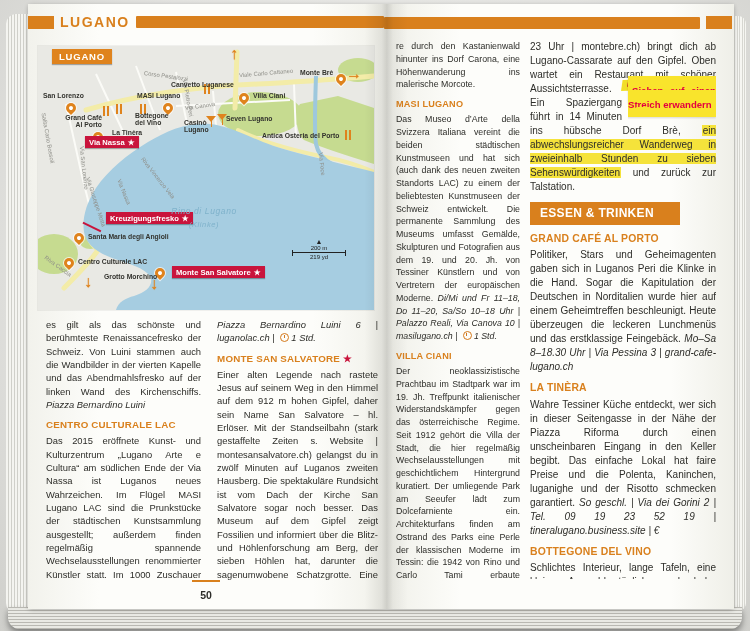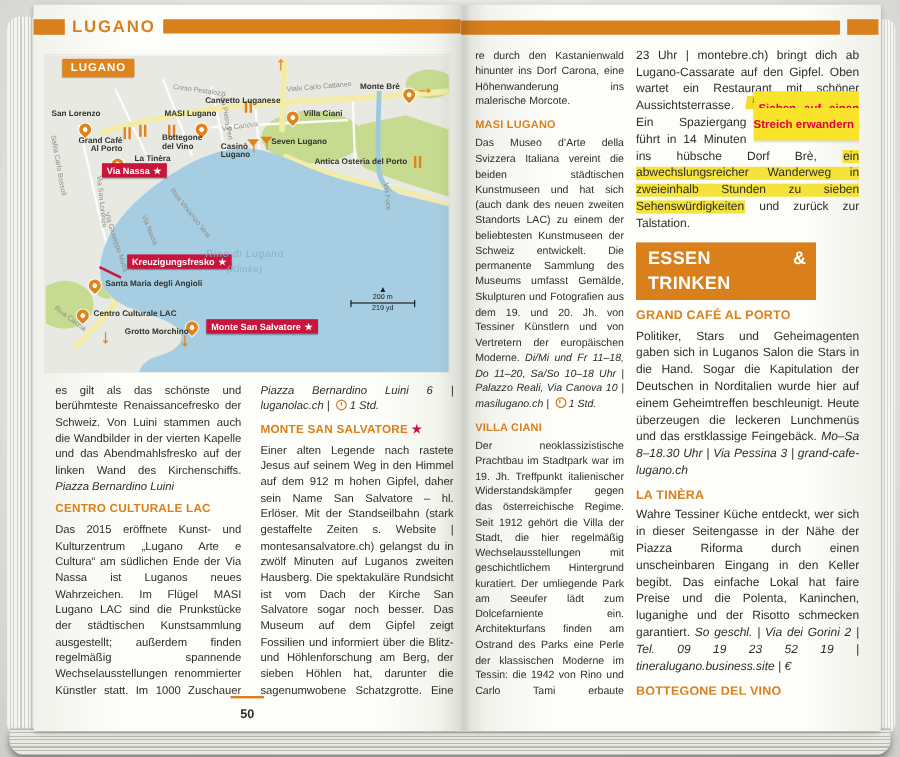--- a/index.html
+++ b/index.html
@@ -79,21 +79,21 @@
   .pr-col1{width:124px;font-size:8.8px;line-height:1.45;}
   .pr-col2{width:186px;font-size:10px;line-height:1.40;}
   .col p{margin:0 0 3px 0;}
   .col h3{margin:7px 0 2px 0;color:#d9801d;font-size:1.04em;letter-spacing:.2px;}
   .col h3 .hstar{color:#c9143c;}
   .col i{font-style:italic;}
   .clock{display:inline-block;width:7px;height:7px;border:1.2px solid #d4791c;border-radius:50%;
     vertical-align:-1px;margin:0 2px 0 3px;position:relative;}
   .clock::after{content:"";position:absolute;left:2.4px;top:1px;width:1px;height:2.6px;background:#d4791c;}
   .hl{background:#f5e33b;padding:0 1px;}
-  .section-box{background:#d9801d;color:#fff;font-weight:bold;font-size:15px;
+  .section-box{background:#d9801d;color:#fff;font-weight:bold;font-size:12px;
     padding:3px 8px 3px 10px;margin:8px 0 5px 0;width:132px;letter-spacing:.3px;}
   .tip{float:right;width:88px;margin:2px 0 4px 6px;position:relative;z-index:2;}
   .tip-badge{position:absolute;top:-5px;left:-6px;background:#f2de2a;color:#d0232c;
     font-weight:bold;font-size:6.2px;letter-spacing:.4px;padding:1px 5px;transform:skewX(-10deg) rotate(-2deg);}
   .tip-bubble{background:#f9e42c;color:#e30040;font-weight:bold;font-size:9.6px;line-height:1.18;
     text-align:center;padding:9px 4px 7px;transform:rotate(-3deg);position:relative;
     box-shadow:0 1px 2px rgba(0,0,0,.15);}
   .tip-bubble::after{content:"";position:absolute;left:8px;bottom:-8px;width:0;height:0;
     border:9px solid transparent;border-top-color:#f9e42c;border-left-width:3px;border-right-width:11px;}
 
@@ -258,21 +258,21 @@
             <p>
               <span>23 Uhr | montebre.ch) bringt dich ab Lugano-Cassarate auf den Gipfel. Oben wartet ein Restaurant mit schöner Aussichtsterrasse. </span>
               <span class="tip">
                 <span class="tip-badge">INSIDER-TIPP</span>
                 <span class="tip-bubble">Sieben auf einen Streich erwandern</span>
               </span>
               <span>Ein Spaziergang führt in 14 Minuten ins hübsche Dorf Brè, </span><span class="hl">ein abwechslungsreicher Wanderweg in zweieinhalb Stunden zu sieben Sehenswürdigkeiten</span><span> und zurück zur Talstation.</span>
             </p>
             <div class="section-box">ESSEN &amp; TRINKEN</div>
             <h3>GRAND CAFÉ AL PORTO</h3>
-            <p><span>Politiker, Stars und Geheimagenten gaben sich in Luganos Salon die Stars in die Hand. Sogar die Kapitulation der Deutschen in Norditalien wurde hier auf einem Geheimtreffen beschleunigt. Heute überzeugen die leckeren Lunchmenüs und das erstklassige Feingebäck. </span><i>Mo–Sa 8–18.30 Uhr | Via Pessina 3 | grand-cafe-lugano.ch</i></p>
+            <p><span>Politiker, Stars und Geheimagenten gaben sich in Luganos Peri die Klinke in die Hand. Sogar die Kapitulation der Deutschen in Norditalien wurde hier auf einem Geheimtreffen beschleunigt. Heute überzeugen die leckeren Lunchmenüs und das erstklassige Feingebäck. </span><i>Mo–Sa 8–18.30 Uhr | Via Pessina 3 | grand-cafe-lugano.ch</i></p>
             <h3>LA TINÈRA</h3>
             <p><span>Wahre Tessiner Küche entdeckt, wer sich in dieser Seitengasse in der Nähe der Piazza Riforma durch einen unscheinbaren Eingang in den Keller begibt. Das einfache Lokal hat faire Preise und die Polenta, Kaninchen, luganighe und der Risotto schmecken garantiert. </span><i>So geschl. | Via dei Gorini 2 | Tel. 09 19 23 52 19 | tineralugano.business.site | €</i></p>
             <h3>BOTTEGONE DEL VINO</h3>
             <p>Schlichtes Interieur, lange Tafeln, eine kleine Auswahl täglich wechselnder Gerichte und viel Wein – was braucht es mehr? Das finden auch die luganesi,</p>
           </div>
         </div>
 
       </div>
 
       <div class="spine"></div>

